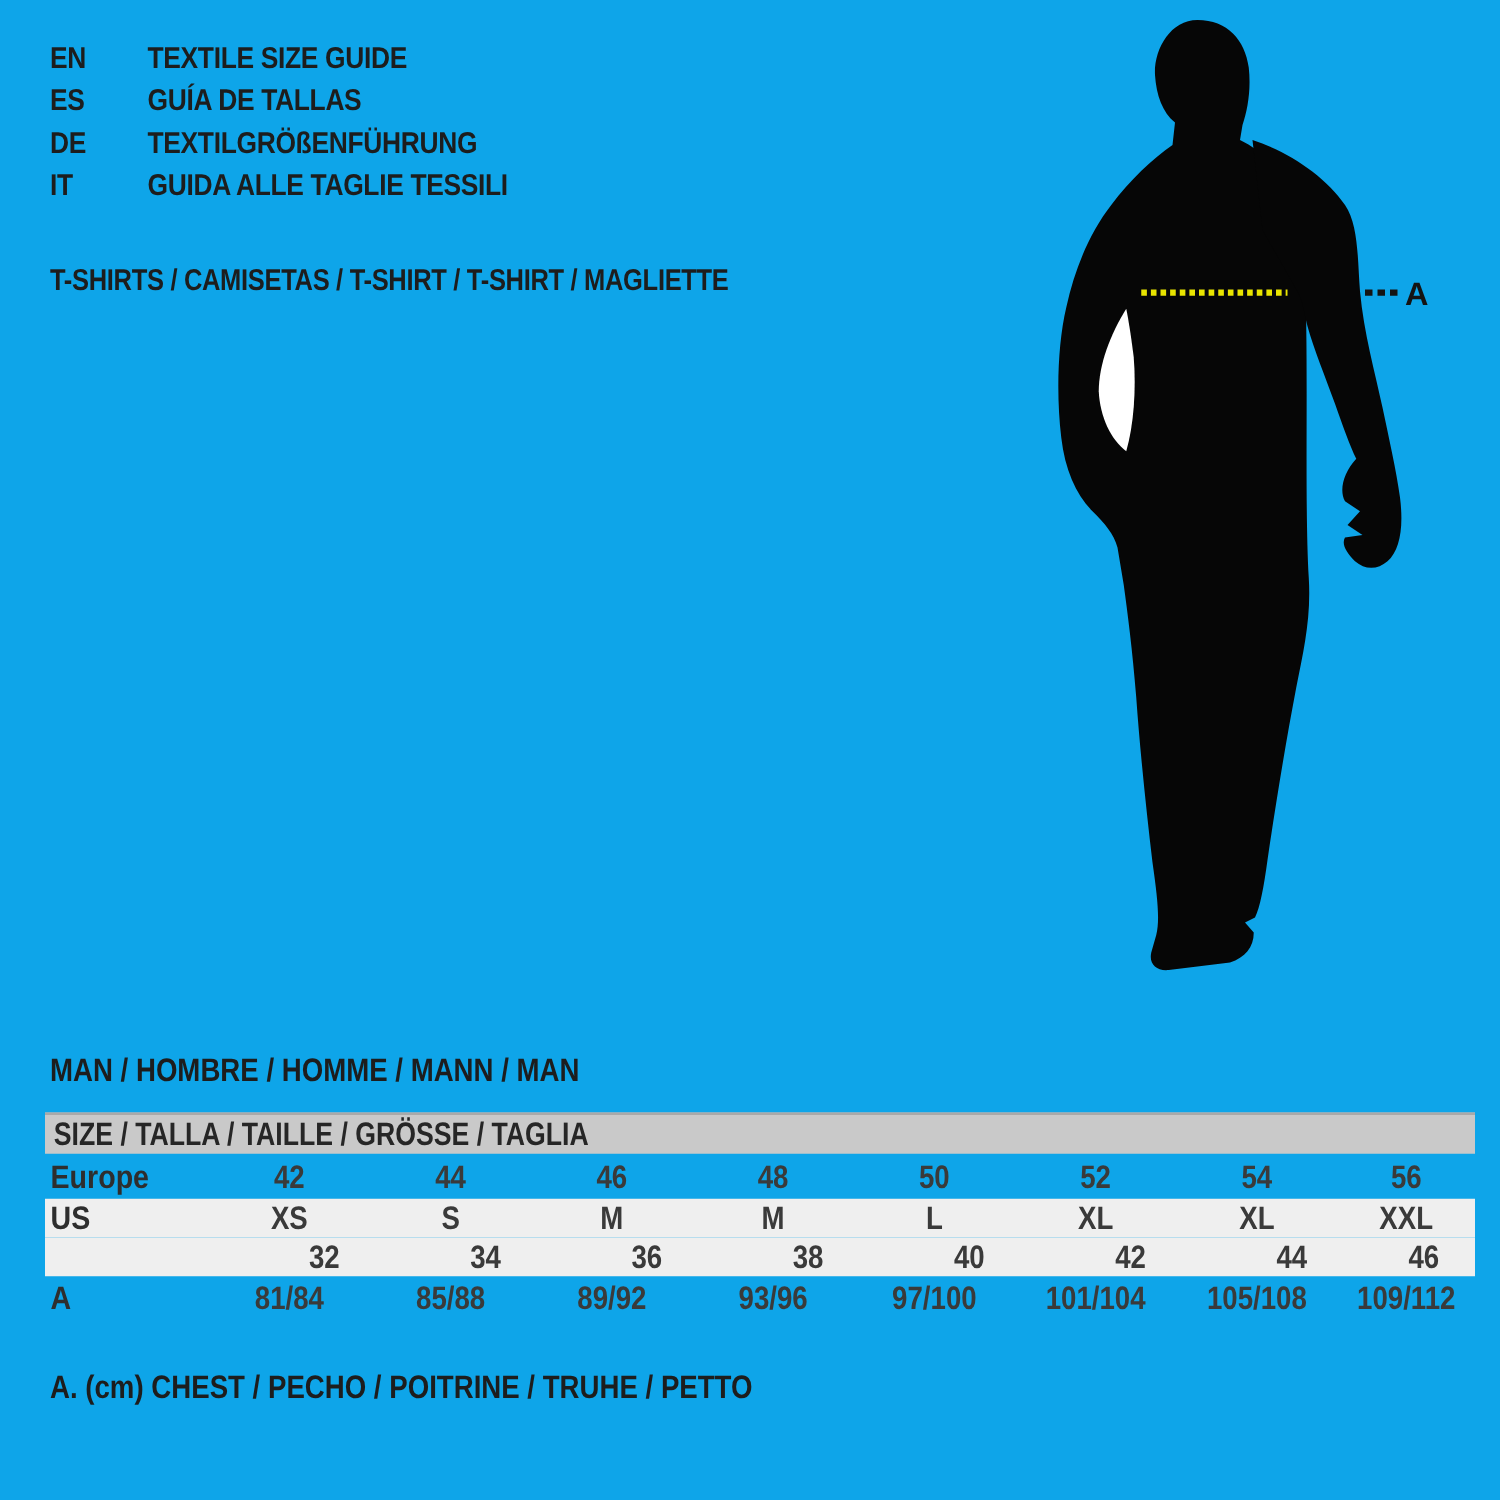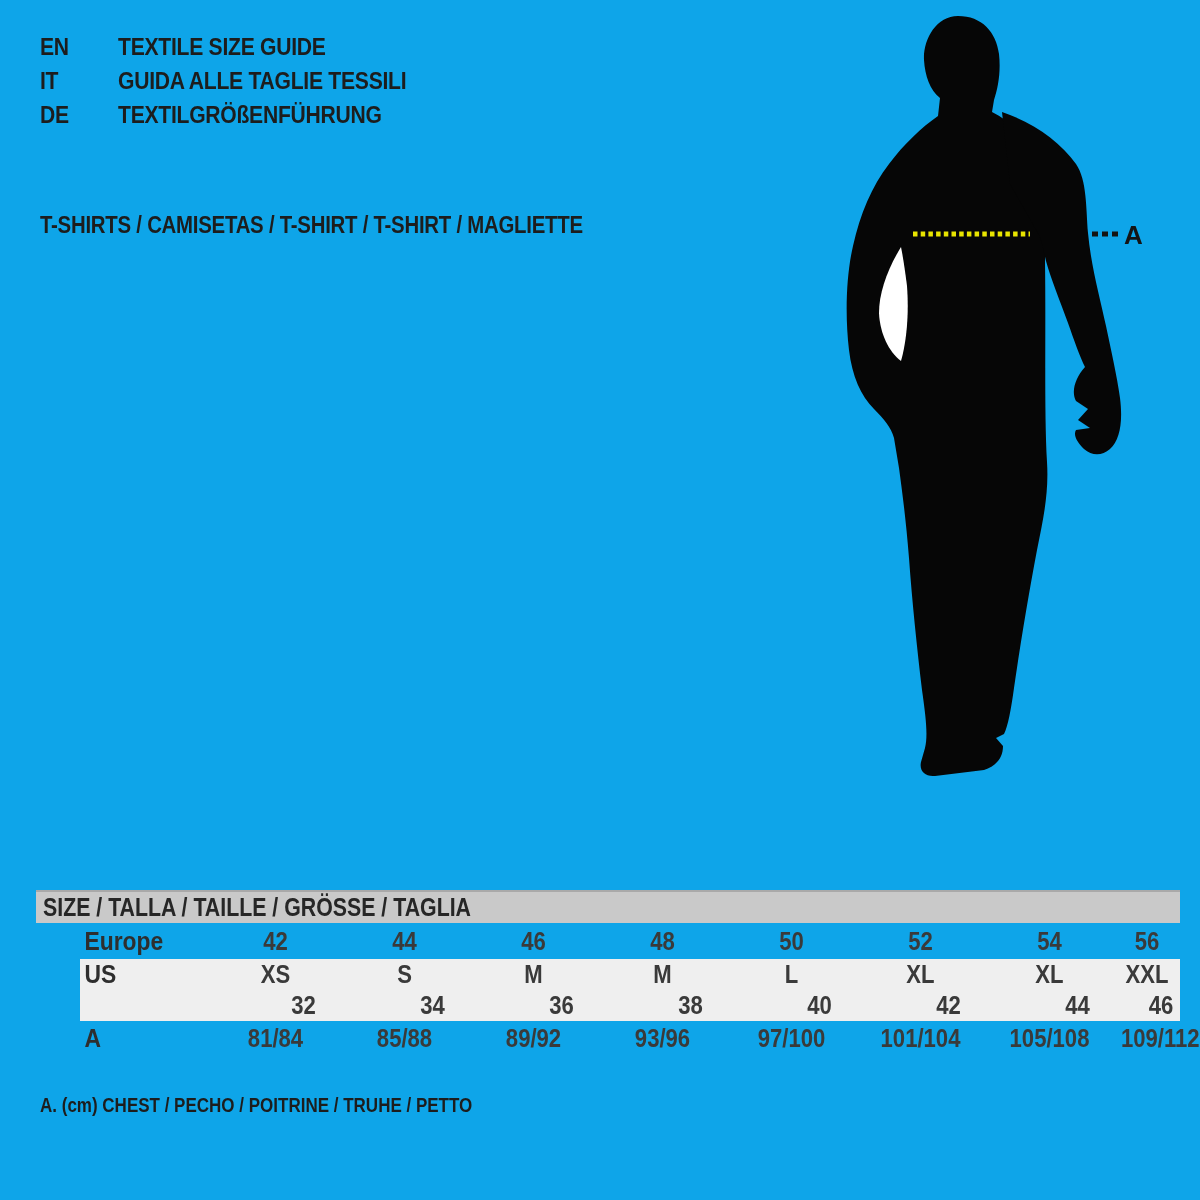--- a/index.html
+++ b/index.html
@@ -31,49 +31,53 @@
   .man-title { position:absolute; left:40px; top:841px; font-size:26px; }
   .man-title .cond { transform:scaleX(.85); }
 
   
   .size-table { position:absolute; left:36px; top:890px; width:1144px; font-size:26px; }
   .t-header {
     height:33px; background:#c9c9c9; border-top:2px solid #a9a9a9;
     display:flex; padding-left:7px; color:#262626;
   }
   .t-header .cond { transform:scaleX(.82); }
-  .trow { display:grid; grid-template-columns:131px repeat(7,129px) 1fr; align-items:center; color:#3a3a3a;margin-left:44px; }
+  .trow { display:grid; grid-template-columns:131px repeat(7,129px) 1fr; align-items:center; color:#3a3a3a; }
   .trow.r0 { height:36px; }
   .trow.r1 { height:31px; background:#efefef; }
   .trow.r2 { height:31px; background:#efefef;padding-left:28px; }
   .trow.r3 { height:35px; }
   .tlabel { padding-left:5px; color:#2e2e2e; transform:scaleX(.88); transform-origin:0 50%; white-space:nowrap; }
   .tcell { text-align:center; transform:scaleX(.85); white-space:nowrap; }
 
   
-  .footnote { position:absolute; left:40px; top:1094px; font-size:20px; }
+  .footnote { position:absolute; left:40px; top:1094px; font-size:26px; }
   .footnote .cond { transform:scaleX(.85); }
 </style>
 </head>
 <body>
 
 <div class="canvas">
 
   <div class="langs">
     <div class="lang-row">
       <span class="lang-code cond">EN</span>
       <span class="cond">TEXTILE SIZE GUIDE</span>
     </div>
     <div class="lang-row">
-      <span class="lang-code cond">IT</span>
-      <span class="cond">GUIDA ALLE TAGLIE TESSILI</span>
+      <span class="lang-code cond">ES</span>
+      <span class="cond">GUÍA DE TALLAS</span>
     </div>
     <div class="lang-row">
       <span class="lang-code cond">DE</span>
       <span class="cond">TEXTILGRÖßENFÜHRUNG</span>
+    </div>
+    <div class="lang-row">
+      <span class="lang-code cond">IT</span>
+      <span class="cond">GUIDA ALLE TAGLIE TESSILI</span>
     </div>
   </div>
 
   <div class="cats">
     <div class="cat-line">
       <span class="cond">T-SHIRTS / CAMISETAS / T-SHIRT / T-SHIRT / MAGLIETTE</span>
     </div>
   </div>
 
   <svg class="figure-svg" viewBox="840 0 360 800" xmlns="http://www.w3.org/2000/svg">
@@ -100,20 +104,23 @@
     <path fill="#ffffff" d="M901,247 C888,268 879,292 879,313 C880,334 889,352 901,361
              C907,340 909,312 907,286 C905,270 903,257 901,247 Z"></path>
 
     <line x1="913" y1="234" x2="1030" y2="234" stroke-width="5" stroke-dasharray="4.5 3.2" stroke="#e8e400"></line>
 
     <line x1="1092" y1="234" x2="1118" y2="234" stroke-width="5" stroke-dasharray="6 4" stroke="#141414"></line>
 
     <text x="1124" y="244" font-size="26" font-weight="700" fill="#141414">A</text>
   </svg>
 
+  <div class="man-title">
+    <span class="cond">MAN / HOMBRE / HOMME / MANN / MAN</span>
+  </div>
 
   <div class="size-table">
     <div class="t-header">
       <span class="cond">SIZE / TALLA / TAILLE / GRÖSSE / TAGLIA</span>
     </div>
 
     <div class="trow r0">
       <div class="tlabel">Europe</div>
       <div class="tcell">42</div>
       <div class="tcell">44</div>

